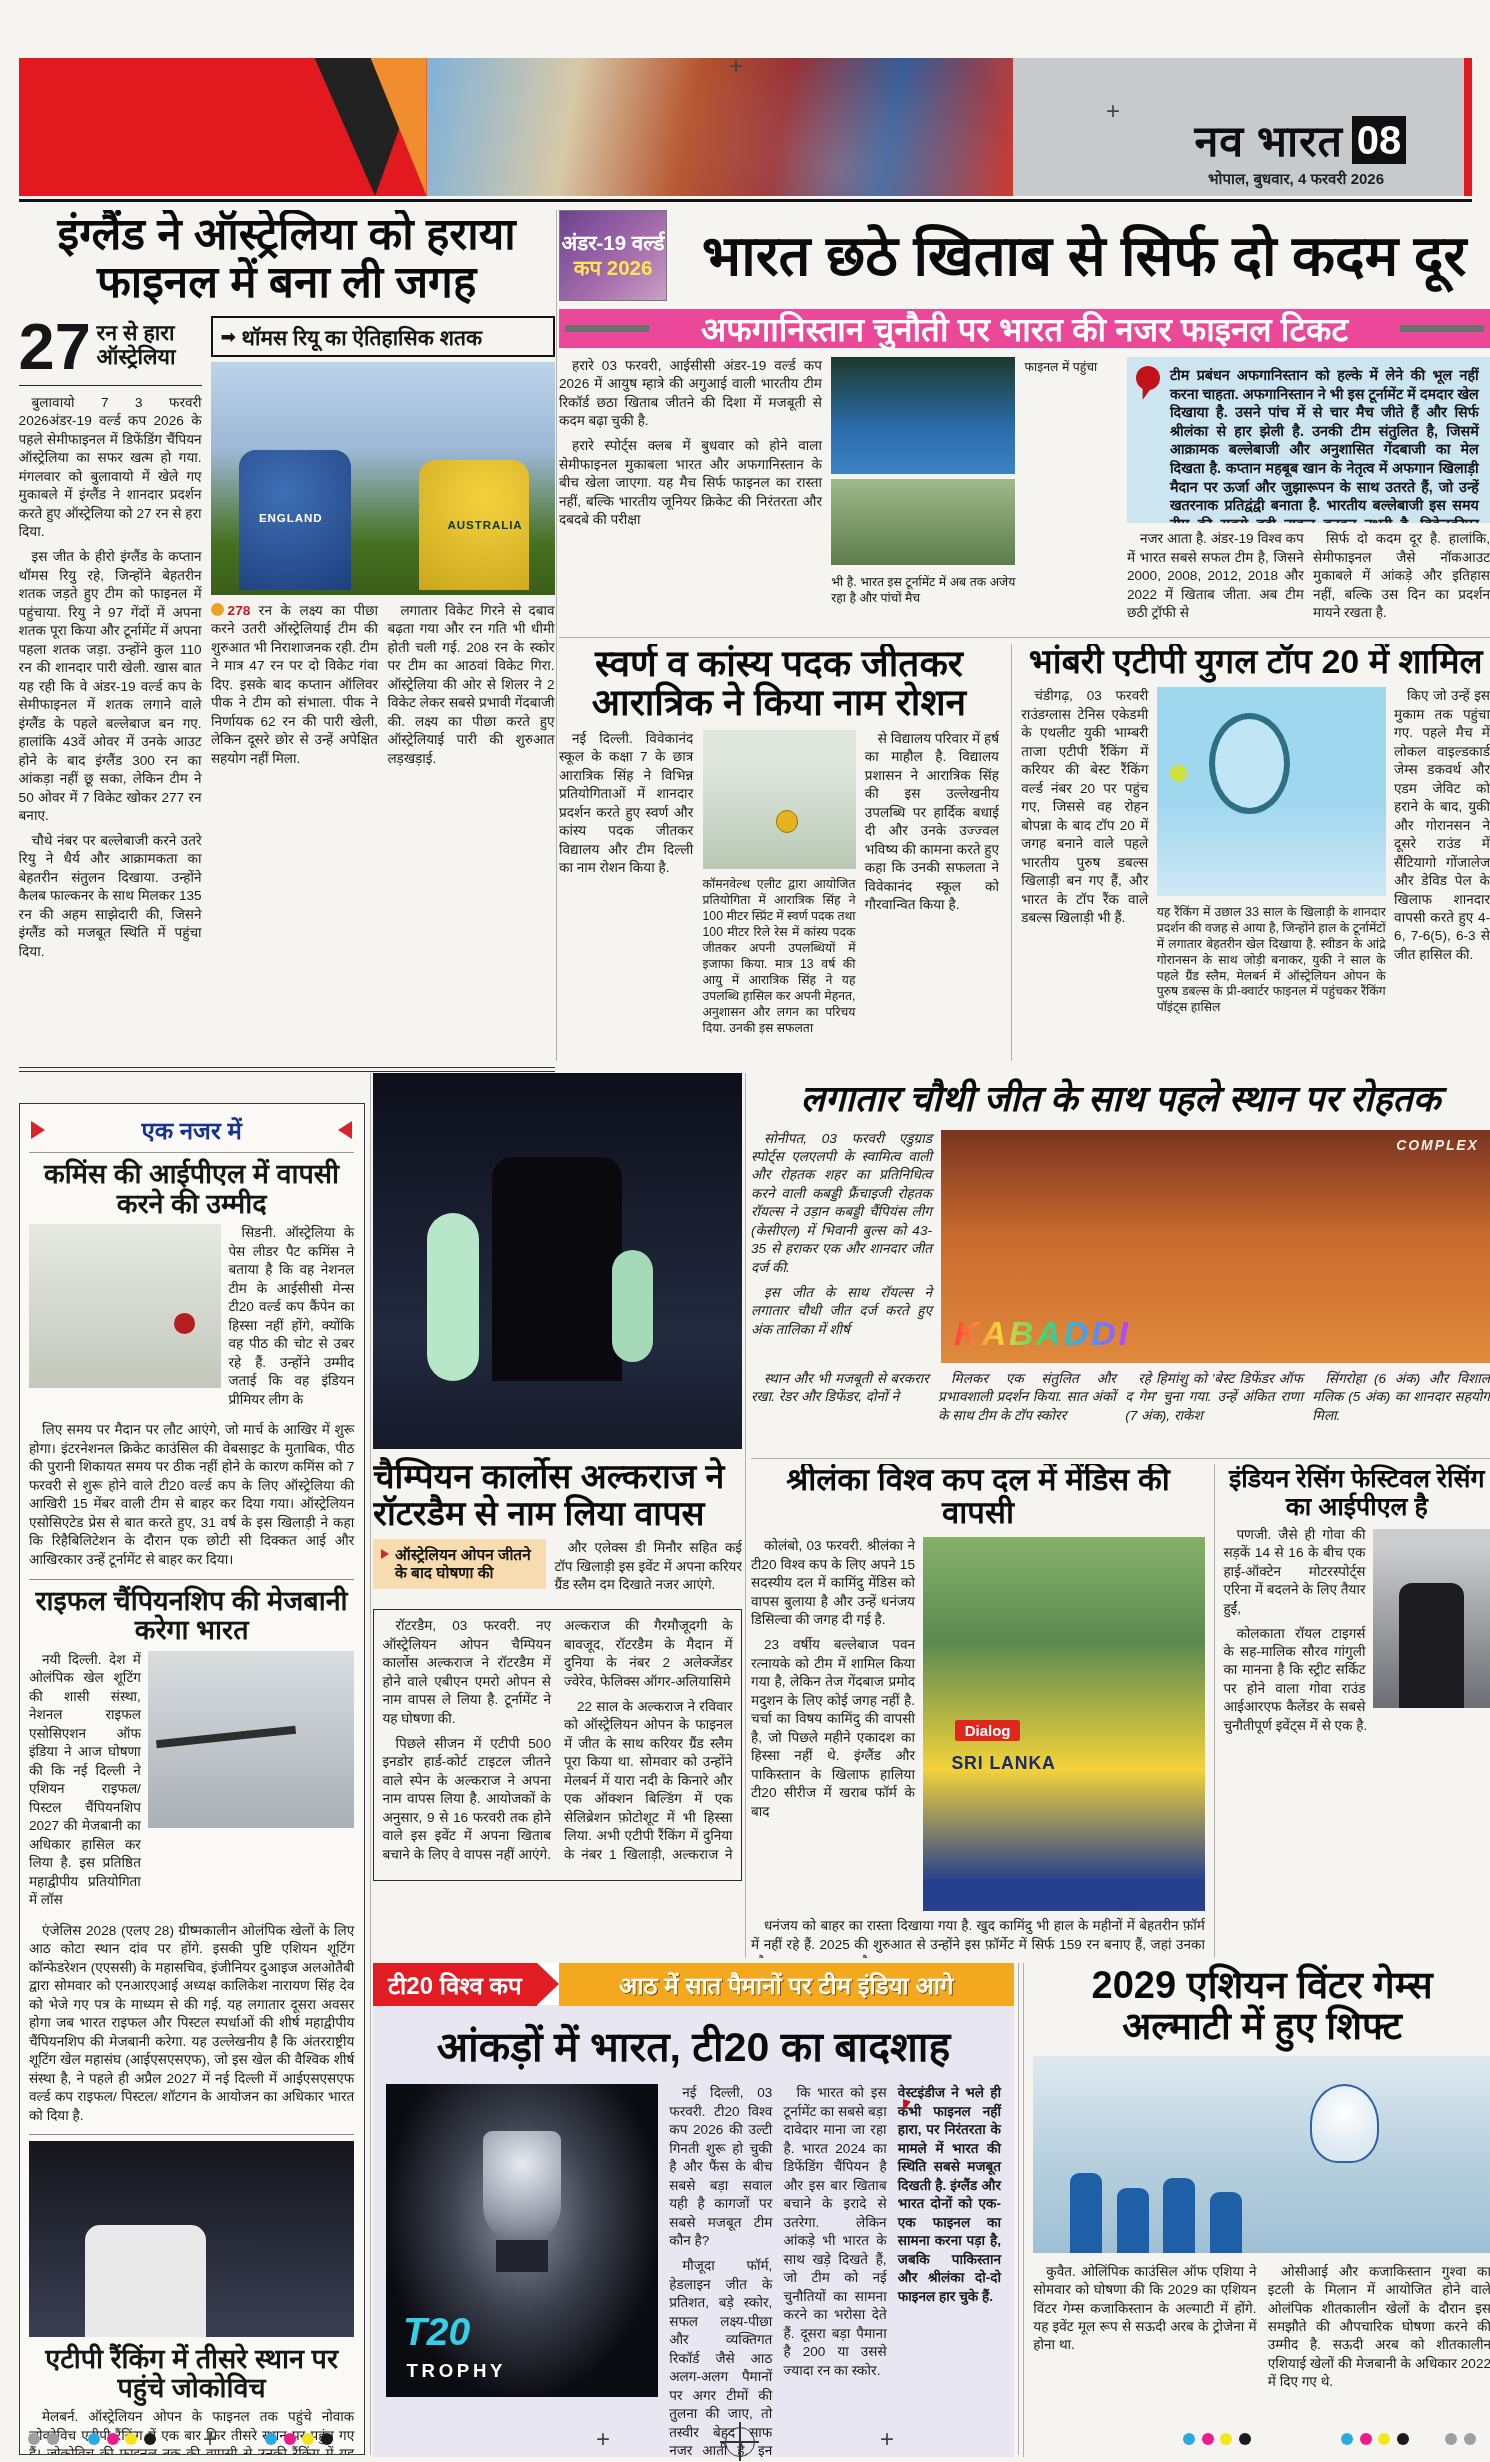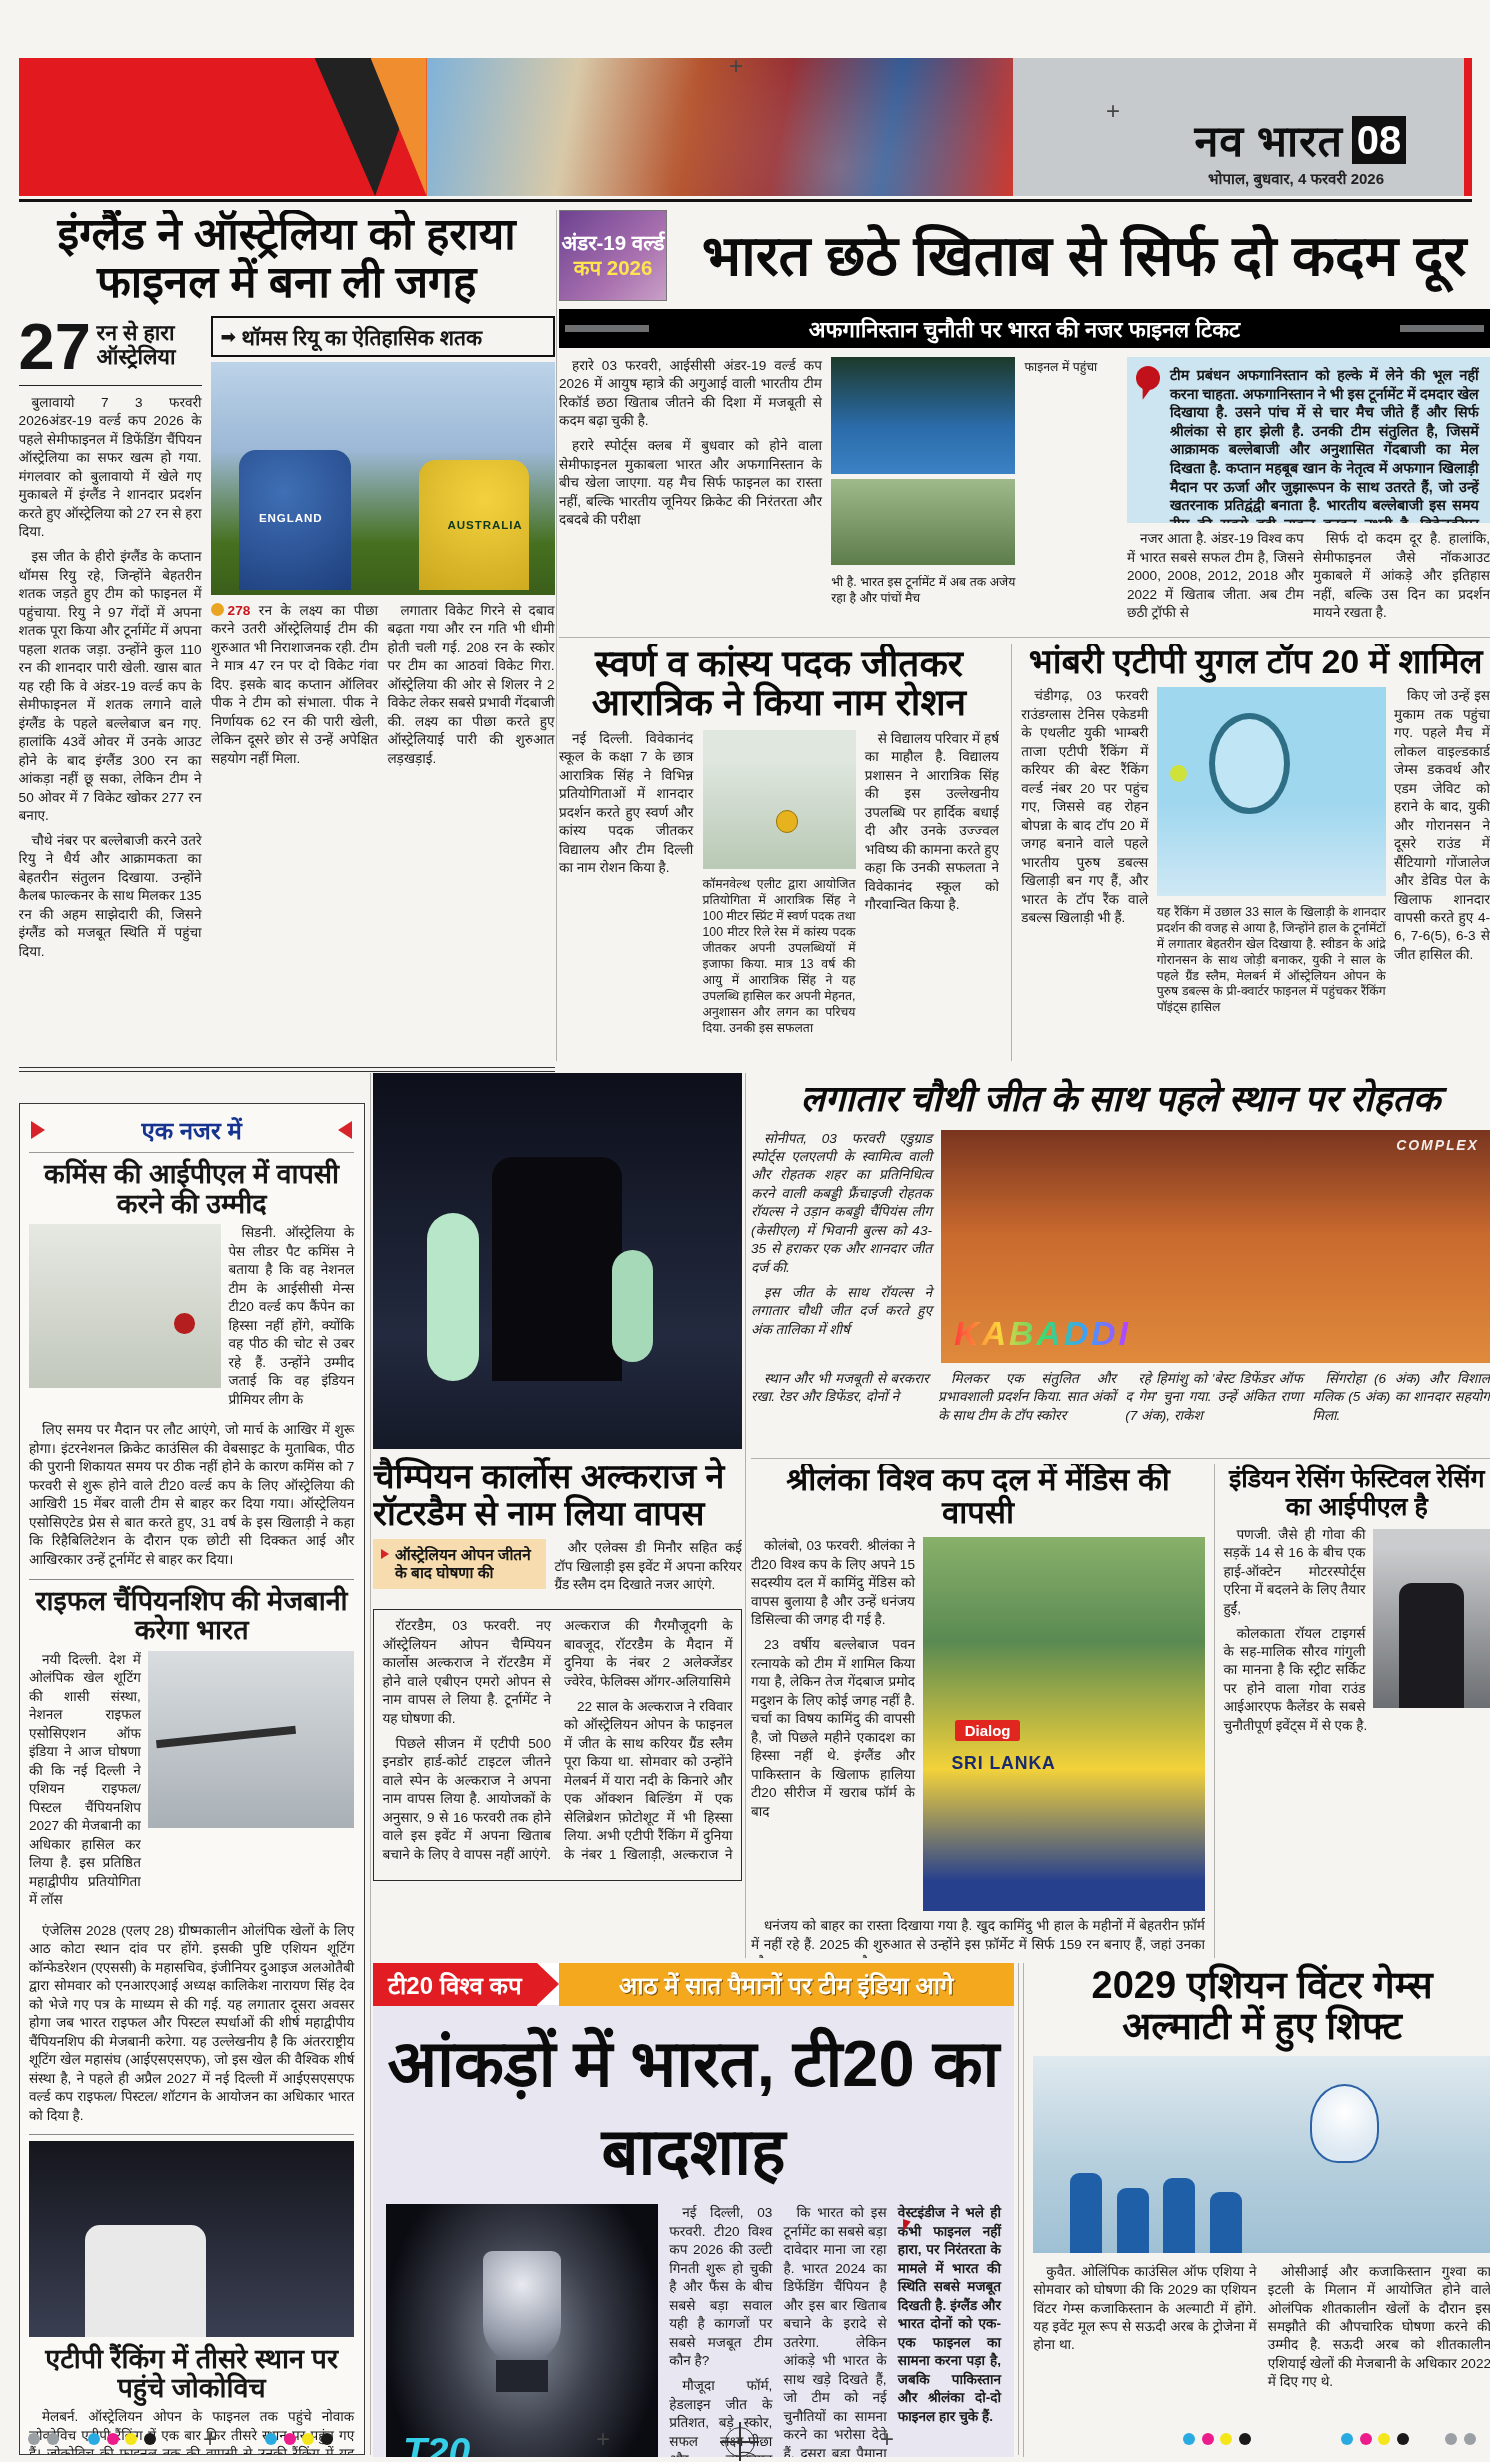--- a/index.html
+++ b/index.html
@@ -55,22 +55,22 @@
   .red-lead{color:#c8161d;font-weight:800;}
   #eng-endrule{position:absolute;left:18.6px;top:1067px;width:536px;height:4.7px;border-top:1.4px solid #333;border-bottom:1.4px solid #333;box-sizing:border-box;}
   
   #u19{left:559px;top:210px;width:931px;height:421px;overflow:hidden;}
   .u19-head{display:flex;gap:11.2px;align-items:stretch;}
   .badge{width:106px;min-height:89px;background:linear-gradient(135deg,#6d4291,#a76fae 60%,#c9a0c6);
          color:#fff;font-weight:800;font-size:20.5px;text-align:center;display:flex;flex-direction:column;
          justify-content:center;border:0.9px solid #777;line-height:1.2;}
   .badge .l2{color:#ffe34f;}
   .u19-hl{flex:1;font-size:56px;text-align:center;line-height:1.0;align-self:center;}
-  .u19-sub{margin-top:7.5px;height:39px;background:#000000;display:flex;align-items:center;justify-content:center;
-           color:#fff;font-size:22px;font-weight:800;position:relative;}
+  .u19-sub{margin-top:7.5px;height:39px;background:#ec4899;display:flex;align-items:center;justify-content:center;
+           color:#fff;font-size:33px;font-weight:800;position:relative;}
   .u19-sub:before,.u19-sub:after{content:"";position:absolute;top:16px;height:7.5px;width:84px;background:#6e6f71;}
   .u19-sub:before{left:5.6px;} .u19-sub:after{right:5.6px;}
   .u19-body{display:flex;gap:9.3px;margin-top:9.3px;height:274px;}
   .u19-c1{width:263px;flex:none;}
   .u19-photos{width:184px;flex:none;display:flex;flex-direction:column;gap:5.6px;}
   .u19-ph1{height:117px;background:linear-gradient(180deg,#1d3a2a,#2b6cab 60%,#3b82c4);}
   .u19-ph2{height:86px;background:linear-gradient(180deg,#9fb98a,#5d7d4b);}
   .u19-c2{width:93px;flex:none;display:flex;flex-direction:row;}
   .u19-ph-tall{height:224px;background:linear-gradient(180deg,#e8893b 30%,#2b5d9e 85%);}
   .u19-right{flex:1;display:flex;flex-direction:column;min-width:0;}
@@ -162,21 +162,21 @@
   .rac-photo{float:right;width:117px;height:179px;margin:3.7px 0 5.6px 7.5px;background:linear-gradient(180deg,#caccce 10%,#6b6e72);}
   .rac-fig{position:absolute;left:26px;top:54px;width:65px;height:125px;background:#1c1c20;border-radius:13px 13px 0 0;}
   .rac-body{margin-top:5.6px;}
   
   #t20{left:373px;top:1963px;width:641px;height:494px;background:#e8e6f0;overflow:hidden;}
   .t20-strip{display:flex;height:43px;}
   .t20-label{background:#e11c23;color:#fff;font-size:24px;font-weight:900;display:flex;align-items:center;padding:0 15px;flex:none;}
   .t20-notch{width:0;height:0;border-top:21.4px solid transparent;border-bottom:21.4px solid transparent;border-left:22.4px solid #e11c23;background:#fff;flex:none;}
   .t20-bar{flex:1;background:#f4a81d;display:flex;align-items:center;justify-content:center;
            color:#fffdf4;font-size:24px;font-weight:900;text-shadow:0.9px 0.9px 0 #7a4a00;}
-  .t20-hl{font-size:65px;text-align:center;padding:11.2px 3.7px 5.6px;}
+  .t20-hl{font-size:41px;text-align:center;padding:11.2px 3.7px 5.6px;}
   .t20-body{display:flex;gap:11.2px;padding:5.6px 13px 9.3px;}
   .t20-photo{width:272px;height:313px;flex:none;background:radial-gradient(ellipse at 50% 42%,#8d93a1 0%,#3c404c 38%,#0b0c12 72%);}
   .cup{position:absolute;left:97px;top:47px;width:78px;height:112px;background:radial-gradient(circle at 50% 30%,#e8eaf0,#9aa0ae 60%,#5c6170);border-radius:9.3px 9.3px 37px 37px;}
   .cup-base{position:absolute;left:110px;top:156px;width:52px;height:32px;background:#23252e;}
   .t20-logo{position:absolute;left:17px;bottom:43px;color:#35d0e8;font-size:39px;font-weight:900;font-style:italic;}
   .t20-logo2{position:absolute;left:20.5px;bottom:15px;color:#fff;font-size:18.6px;font-weight:800;letter-spacing:3.7px;}
   .t20-cols{flex:1;display:flex;gap:11.2px;min-width:0;}
   .t20-cols .c{flex:1;min-width:0;position:relative;}
   .q-small{position:relative;width:20.5px;height:20.5px;background:#c1121c;border-radius:50%;margin-bottom:3.7px;}
   .q-small:after{content:"";position:absolute;left:2.8px;top:16px;width:0;height:0;border-left:4.7px solid transparent;border-right:4.7px solid transparent;border-top:12px solid #c1121c;transform:rotate(18deg);}

